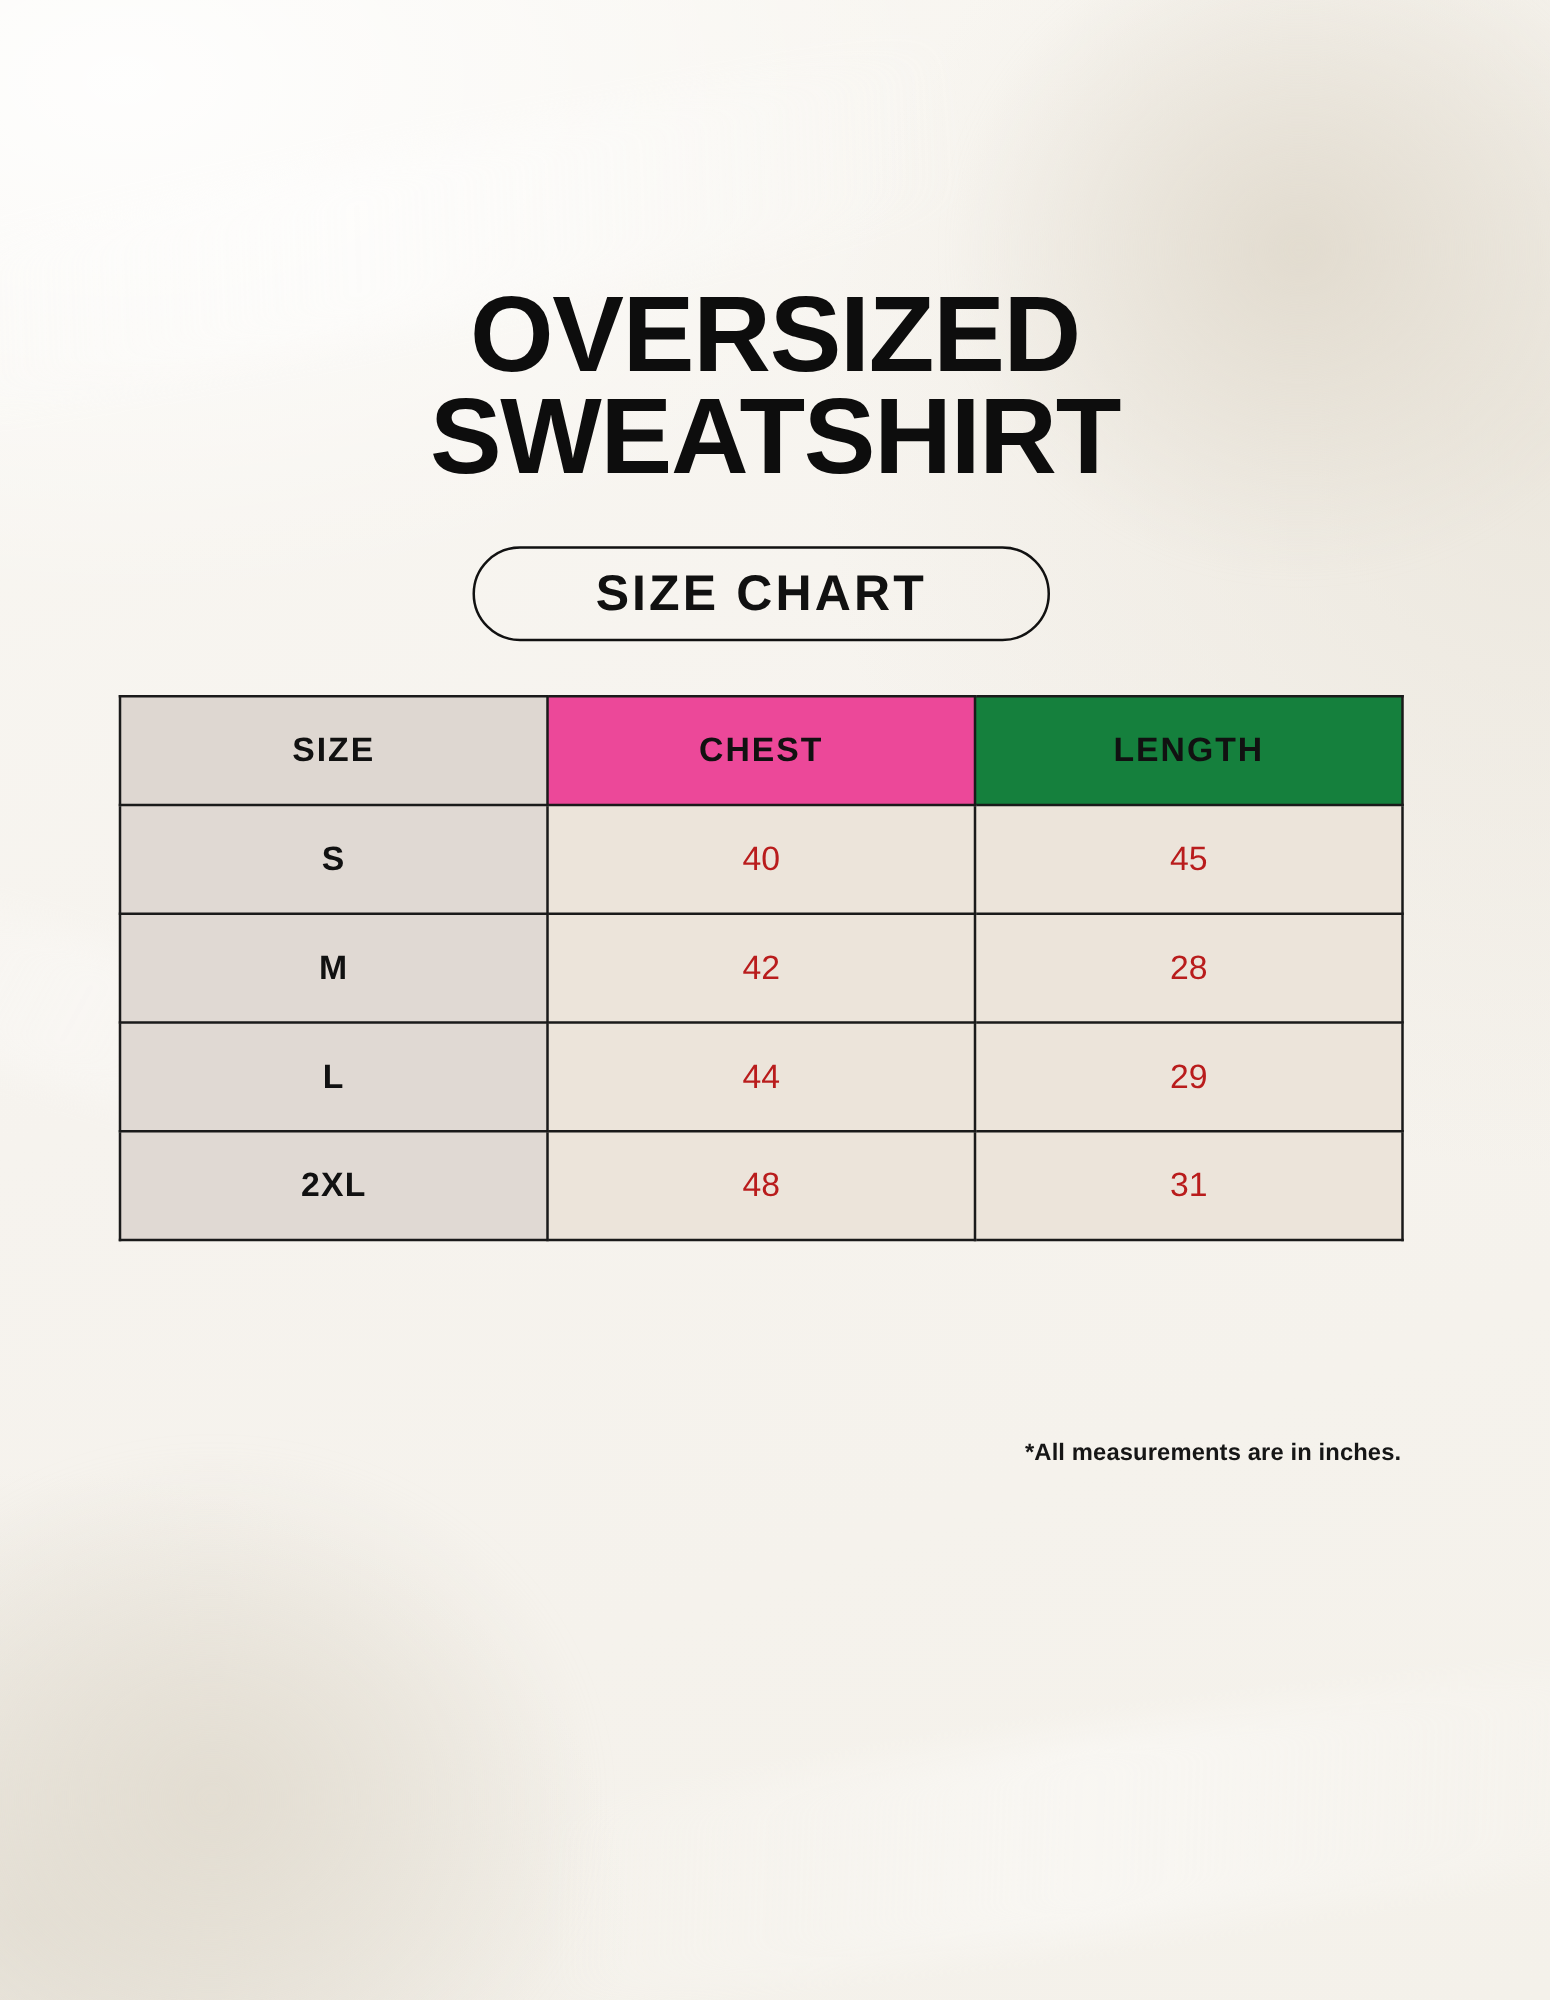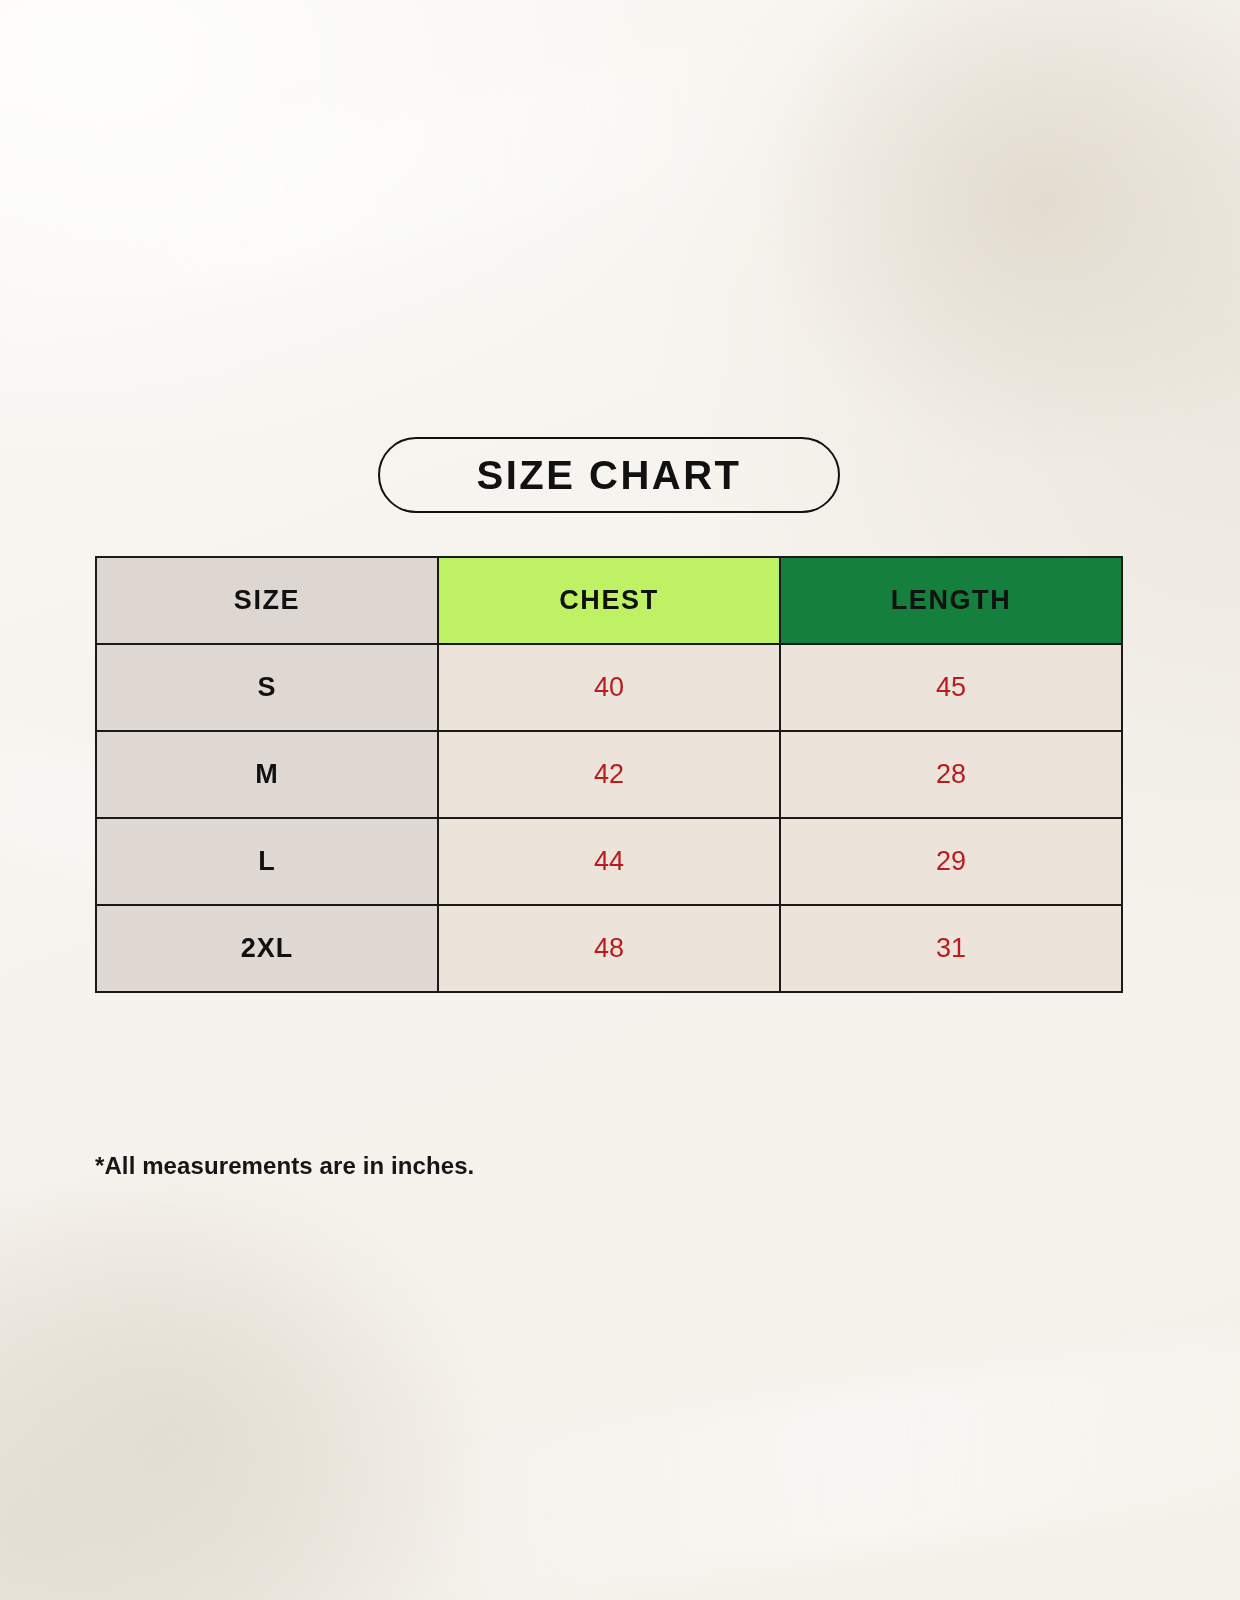--- a/index.html
+++ b/index.html
@@ -113,21 +113,21 @@
   col.c-chest { width: 342px; }
   col.c-length { width: 342px; }
 
   thead th {
     font-size: 27px;
     font-weight: bold;
     letter-spacing: 1.6px;
     color: #111111;
   }
   th.head-size { background: #ded7d1; }
-  th.head-chest { background: #bef264; }
+  th.head-chest { background: #ec4899; }
   th.head-length { background: #15803d; margin-top: 24px; }
 
   td.cell-size {
     background: #e0d9d3;
     font-size: 27px;
     font-weight: bold;
     letter-spacing: 1px;
     color: #111111;
   }
   td.cell-val {
@@ -135,38 +135,40 @@
     font-size: 27px;
     font-weight: normal;
     color: #b91c1c;
   }
 
   .footnote {
     position: absolute;
     top: 1152px;
     left: 95px;
     width: 1026px;
-    text-align: left;
-    font-size: 24px;
+    text-align: right;
+    font-size: 19px;
     font-weight: bold;
     color: #161616;
     letter-spacing: 0.1px;
   }
 </style>
 </head>
 <body>
 
 <div class="page">
   <div class="bg-wash"></div>
   <div class="shade-a"></div>
   <div class="shade-b"></div>
   <div class="bg-streak streak-a"></div>
   <div class="bg-streak streak-c"></div>
   <div class="bg-streak streak-b"></div>
 
+  <div class="title">OVERSIZED
+SWEATSHIRT</div>
 
   <div class="pill">
     <span class="pill-label">SIZE CHART</span>
   </div>
 
   <div class="table-wrap">
     <table class="size-chart">
       <colgroup>
         <col class="c-size">
         <col class="c-chest">

